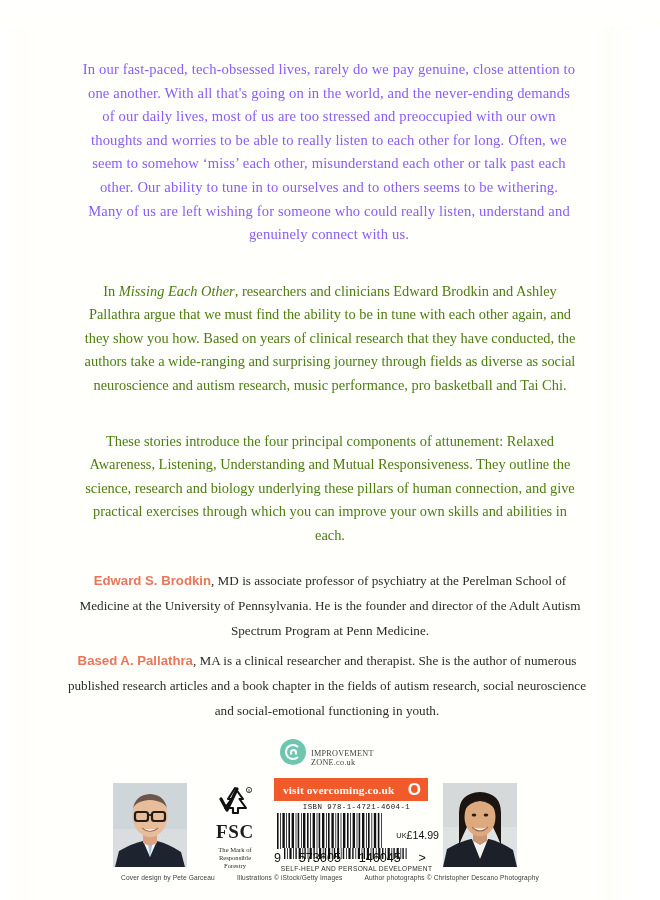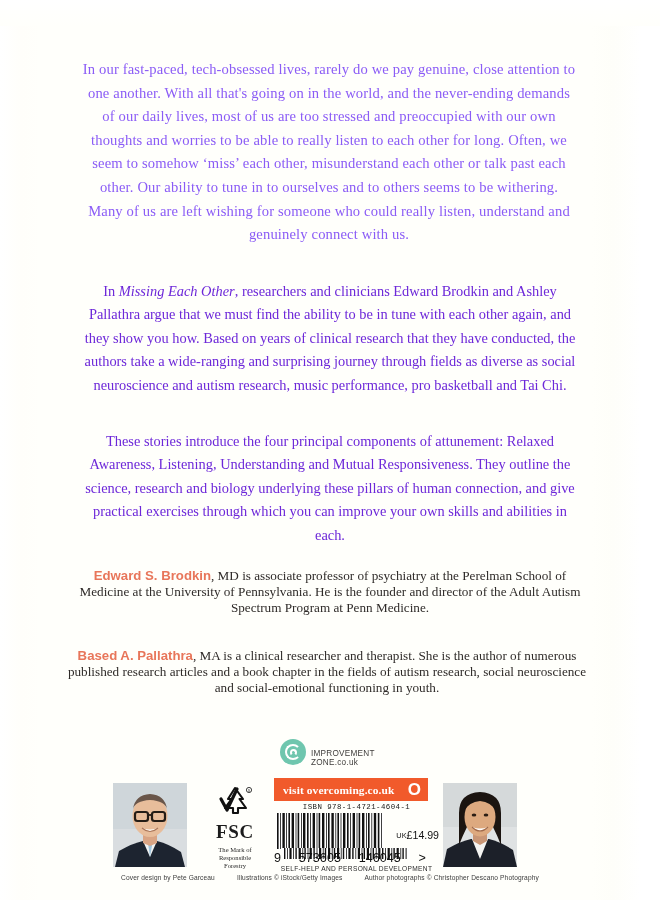--- a/index.html
+++ b/index.html
@@ -60,35 +60,35 @@
     color: #8b5cf6;
     font-size: 14.6px;
     line-height: 23.6px;
     letter-spacing: 0.01em;
   }
   .blurb-body {
     position: absolute;
     left: 84px;
     width: 492px;
     text-align: center;
-    color: #6d28d9;
+    color: #4d7c0f;
     font-size: 14.4px;
     line-height: 23.4px;
   }
   .blurb-2 { top: 280px; }
   .blurb-3 { top: 430px; }
   .blurb-body em { font-style: italic; }
 
   
   .bio {
     position: absolute;
     text-align: center;
     color: #2f2b29;
     font-size: 13.2px;
-    line-height: 16px;
+    line-height: 25px;
   }
   .bio-1 { left: 76px; top: 568px; width: 508px; }
   .bio-2 { left: 62px; top: 648px; width: 530px; }
   .bio .name {
     font-family: "Liberation Sans", sans-serif;
     font-weight: bold;
     color: #e8765a;
     font-size: 13.2px;
   }
 
@@ -121,21 +121,21 @@
     content: "";
     position: absolute;
     left: 9.5px; top: 9.5px;
     width: 7px; height: 7px;
     border-radius: 50%;
     border: 2px solid #ffffff;
     border-bottom-color: transparent;
     box-sizing: border-box;
   }
   .imp-zone .wordmark {
-    font-family: Liberation Sans, sans-serif;
+    font-family: Liberation Serif, serif;
     color: #3f3d3b;
     font-size: 8.2px;
     line-height: 9.4px;
     letter-spacing: 0.03em;
     margin-top: 12px;
   }
 
   
   .photo {
     position: absolute;

